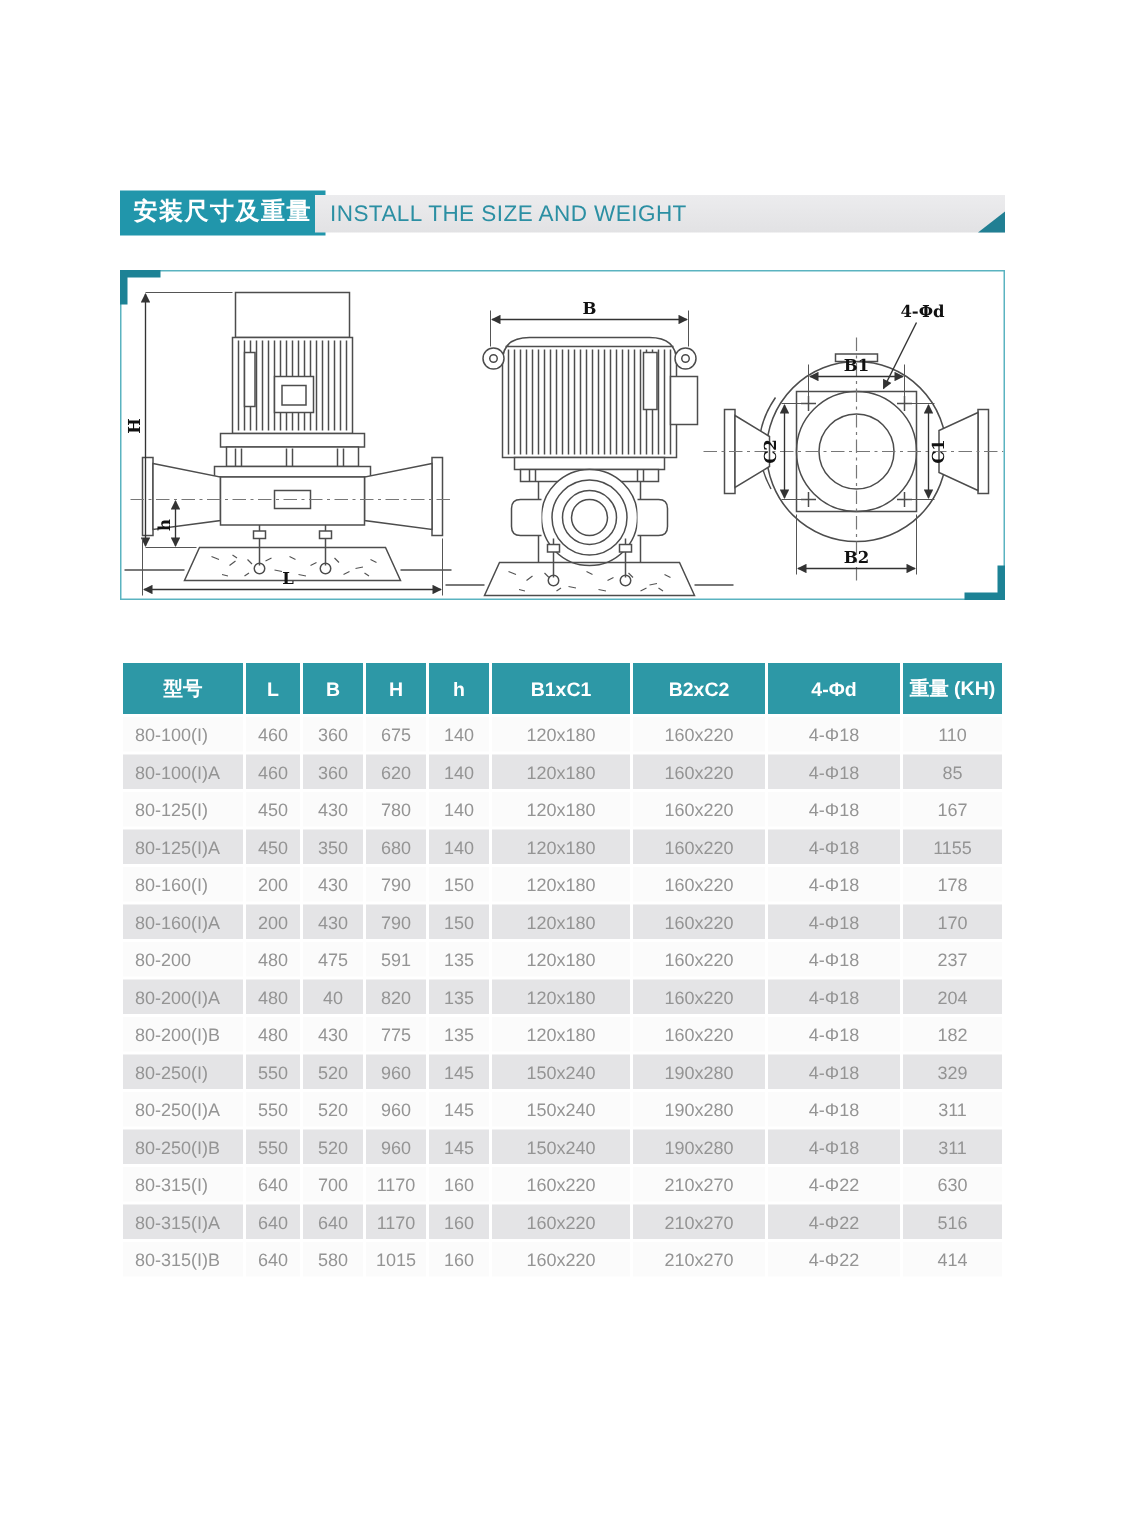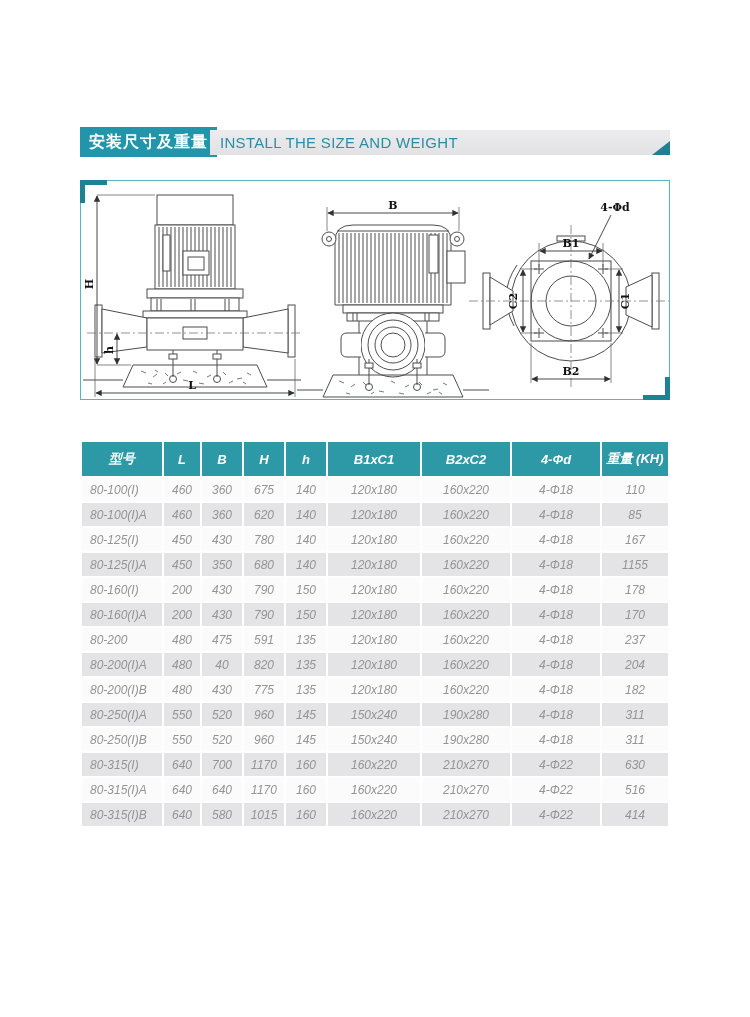--- a/index.html
+++ b/index.html
@@ -29,21 +29,21 @@
   .ln { stroke:#4d4d4d; fill:none; stroke-width:1; }
   .lnw { stroke:#4d4d4d; fill:#ffffff; stroke-width:1; }
   .cl { stroke:#777777; fill:none; stroke-width:0.8; stroke-dasharray:9 3 2 3; }
   .dim { stroke:#333333; fill:none; stroke-width:0.9; }
   .ext { stroke:#555555; fill:none; stroke-width:0.7; }
   .dimtext { font-family:"DejaVu Serif", serif; font-weight:bold; font-size:11px; fill:#111111; }
   .speck { stroke:#555555; fill:none; stroke-width:0.8; }
 
   
   .spec-table { position:absolute; left:80px; top:440px; width:590px;
-                border-collapse:separate; border-spacing:2px; table-layout:fixed;font-style:italic; }
+                border-collapse:separate; border-spacing:2px; table-layout:fixed; }
   .spec-table th { background:#2d98a6; color:#ffffff; font-size:13px; font-weight:bold;
                    height:34px; text-align:center; overflow:hidden; }
   .spec-table td { font-size:12px; color:#949494; height:23px; text-align:center;
                    background:#fbfbfb; overflow:hidden; white-space:nowrap; }
   .spec-table tr:nth-child(even) td { background:#e4e4e6; }
   .spec-table td.model-cell { text-align:left; padding-left:8px; }
 
   
   .page-number { position:absolute; left:52px; top:958px; width:23px; height:20px;
                  background:#2a98a6; color:#ffffff; font-size:13px; font-weight:normal;
@@ -322,20 +322,31 @@
           <td>480</td>
           <td>430</td>
           <td>775</td>
           <td>135</td>
           <td>120x180</td>
           <td>160x220</td>
           <td>4-Φ18</td>
           <td>182</td>
         </tr>
         <tr>
+          <td class="model-cell">80-250(I)</td>
+          <td>550</td>
+          <td>520</td>
+          <td>960</td>
+          <td>145</td>
+          <td>150x240</td>
+          <td>190x280</td>
+          <td>4-Φ18</td>
+          <td>329</td>
+        </tr>
+        <tr>
           <td class="model-cell">80-250(I)A</td>
           <td>550</td>
           <td>520</td>
           <td>960</td>
           <td>145</td>
           <td>150x240</td>
           <td>190x280</td>
           <td>4-Φ18</td>
           <td>311</td>
         </tr>

